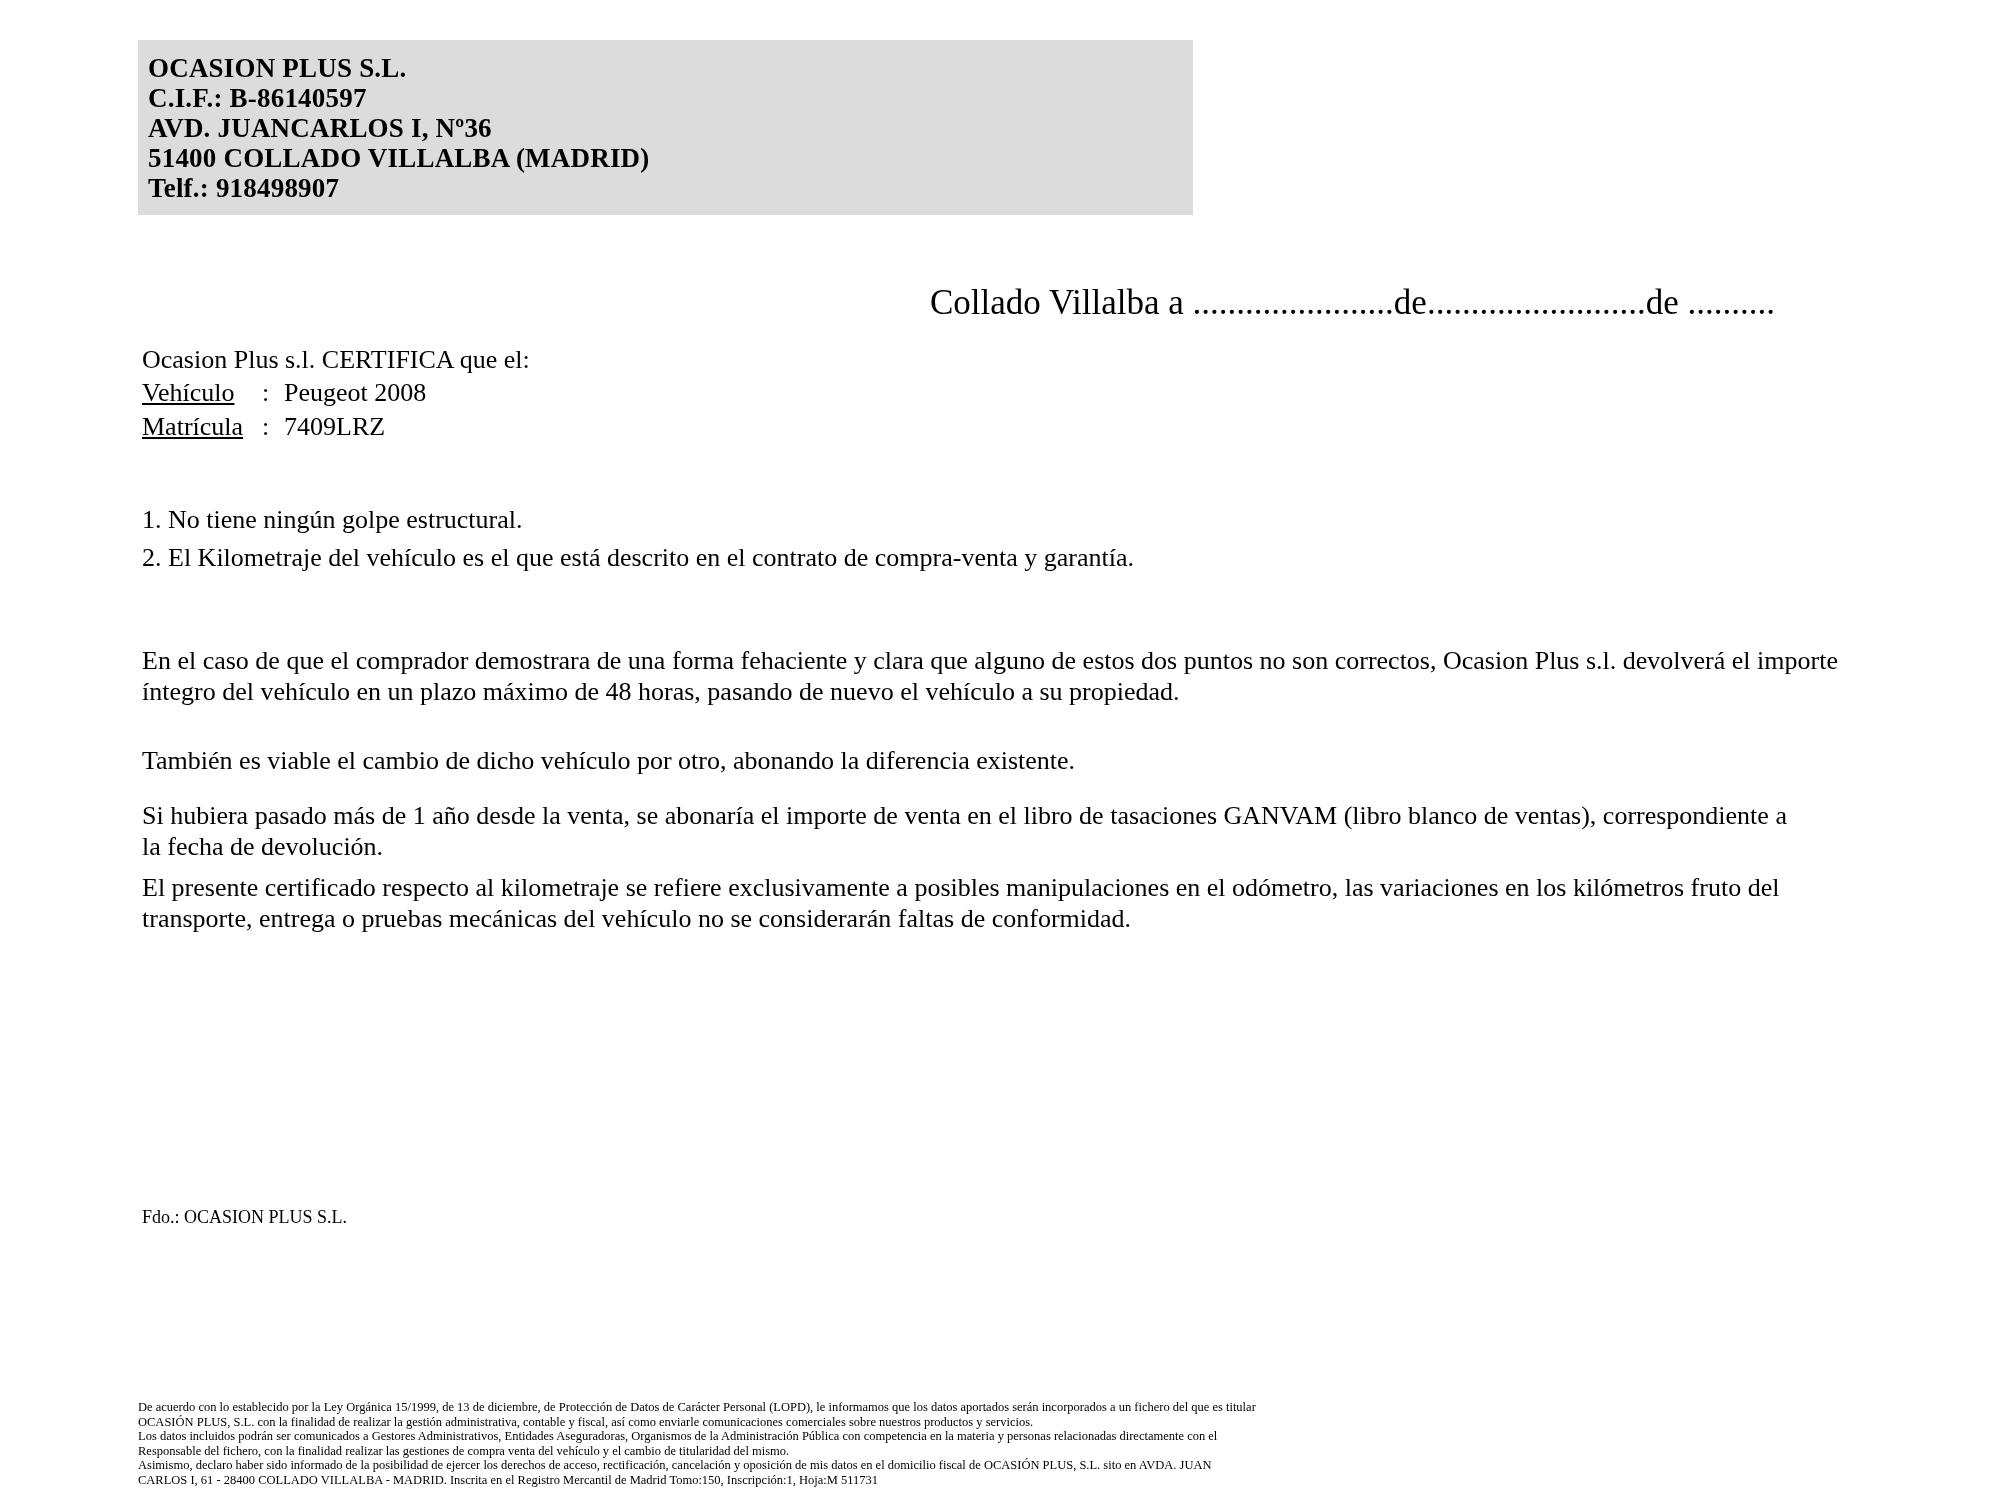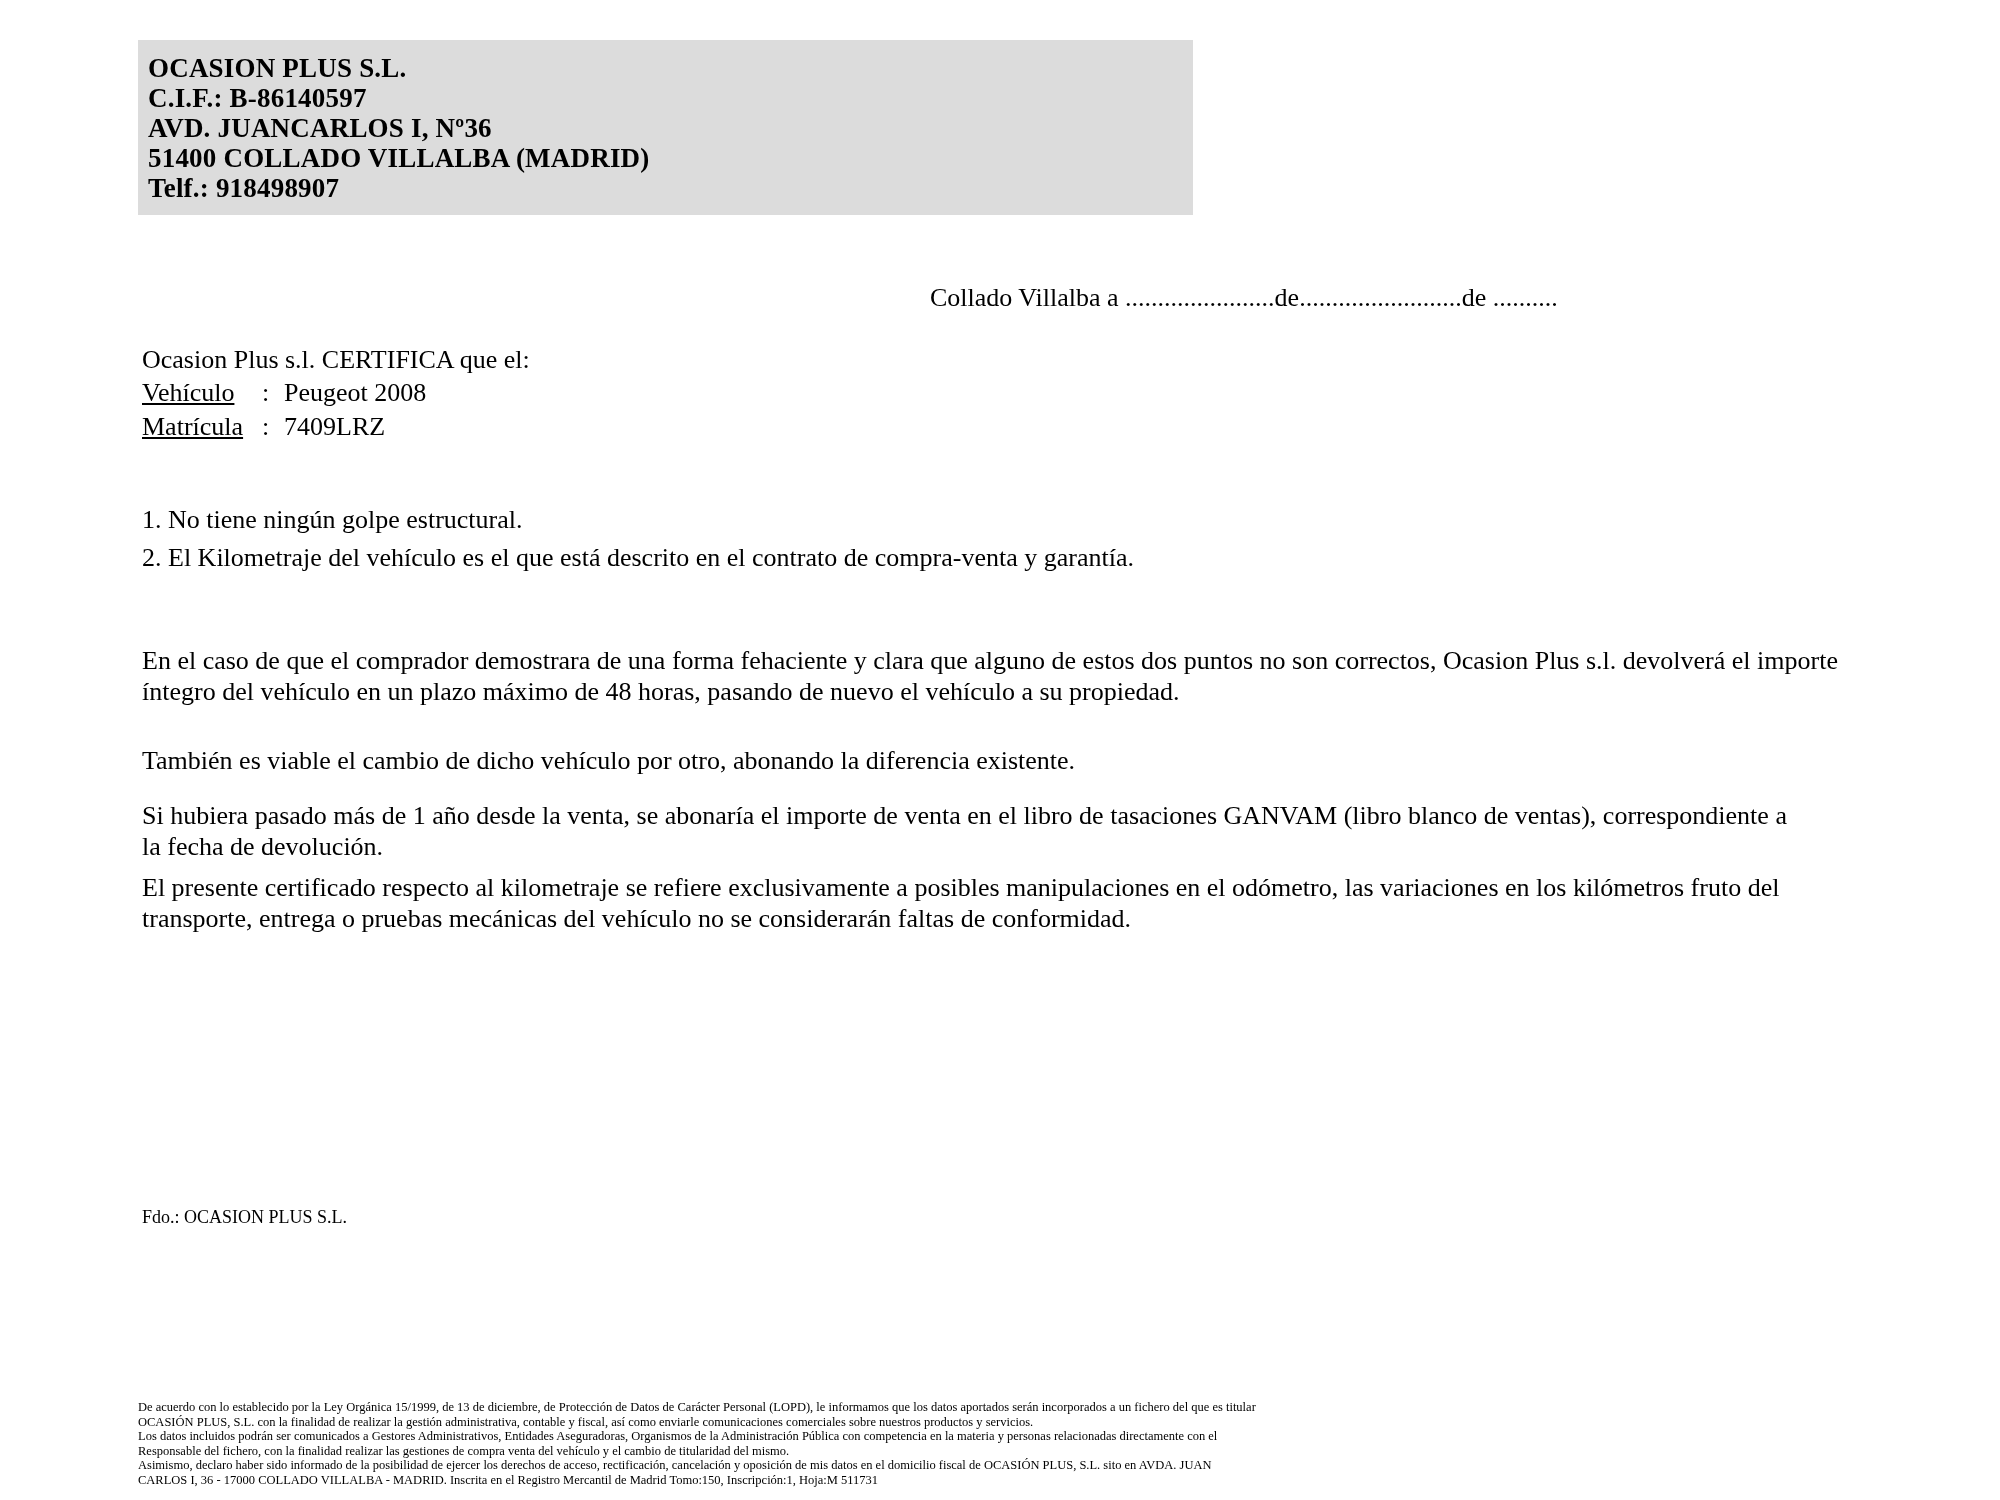--- a/index.html
+++ b/index.html
@@ -40,21 +40,21 @@
     line-height: 30px;
     letter-spacing: 0.2px;
     white-space: nowrap;
   }
 
   
   .date-line {
     position: absolute;
     left: 930px;
     top: 283px;
-    font-size: 26px;
+    font-size: 35px;
     white-space: nowrap;
   }
 
   
   .certifica {
     position: absolute;
     left: 142px;
     top: 345px;
     font-size: 26px;
     white-space: nowrap;
@@ -159,16 +159,16 @@
   <div class="para para-4">El presente certificado respecto al kilometraje se refiere exclusivamente a posibles manipulaciones en el odómetro, las variaciones en los kilómetros fruto del transporte, entrega o pruebas mecánicas del vehículo no se considerarán faltas de conformidad.</div>
 
   <div class="signature">Fdo.: OCASION PLUS S.L.</div>
 
   <div class="legal">
     <p>De acuerdo con lo establecido por la Ley Orgánica 15/1999, de 13 de diciembre, de Protección de Datos de Carácter Personal (LOPD), le informamos que los datos aportados serán incorporados a un fichero del que es titular</p>
     <p>OCASIÓN PLUS, S.L. con la finalidad de realizar la gestión administrativa, contable y fiscal, así como enviarle comunicaciones comerciales sobre nuestros productos y servicios.</p>
     <p>Los datos incluidos podrán ser comunicados a Gestores Administrativos, Entidades Aseguradoras, Organismos de la Administración Pública con competencia en la materia y personas relacionadas directamente con el</p>
     <p>Responsable del fichero, con la finalidad realizar las gestiones de compra venta del vehículo y el cambio de titularidad del mismo.</p>
     <p>Asimismo, declaro haber sido informado de la posibilidad de ejercer los derechos de acceso, rectificación, cancelación y oposición de mis datos en el domicilio fiscal de OCASIÓN PLUS, S.L. sito en AVDA. JUAN</p>
-    <p>CARLOS I, 36 - 17000 COLLADO VILLALBA - MADRID. Inscrita en el Registro Mercantil de Madrid Tomo:150, Inscripción:1, Hoja:M 511731</p>
+    <p>CARLOS I, 61 - 28400 COLLADO VILLALBA - MADRID. Inscrita en el Registro Mercantil de Madrid Tomo:150, Inscripción:1, Hoja:M 511731</p>
   </div>
 
 </div>
 
 </body></html>

